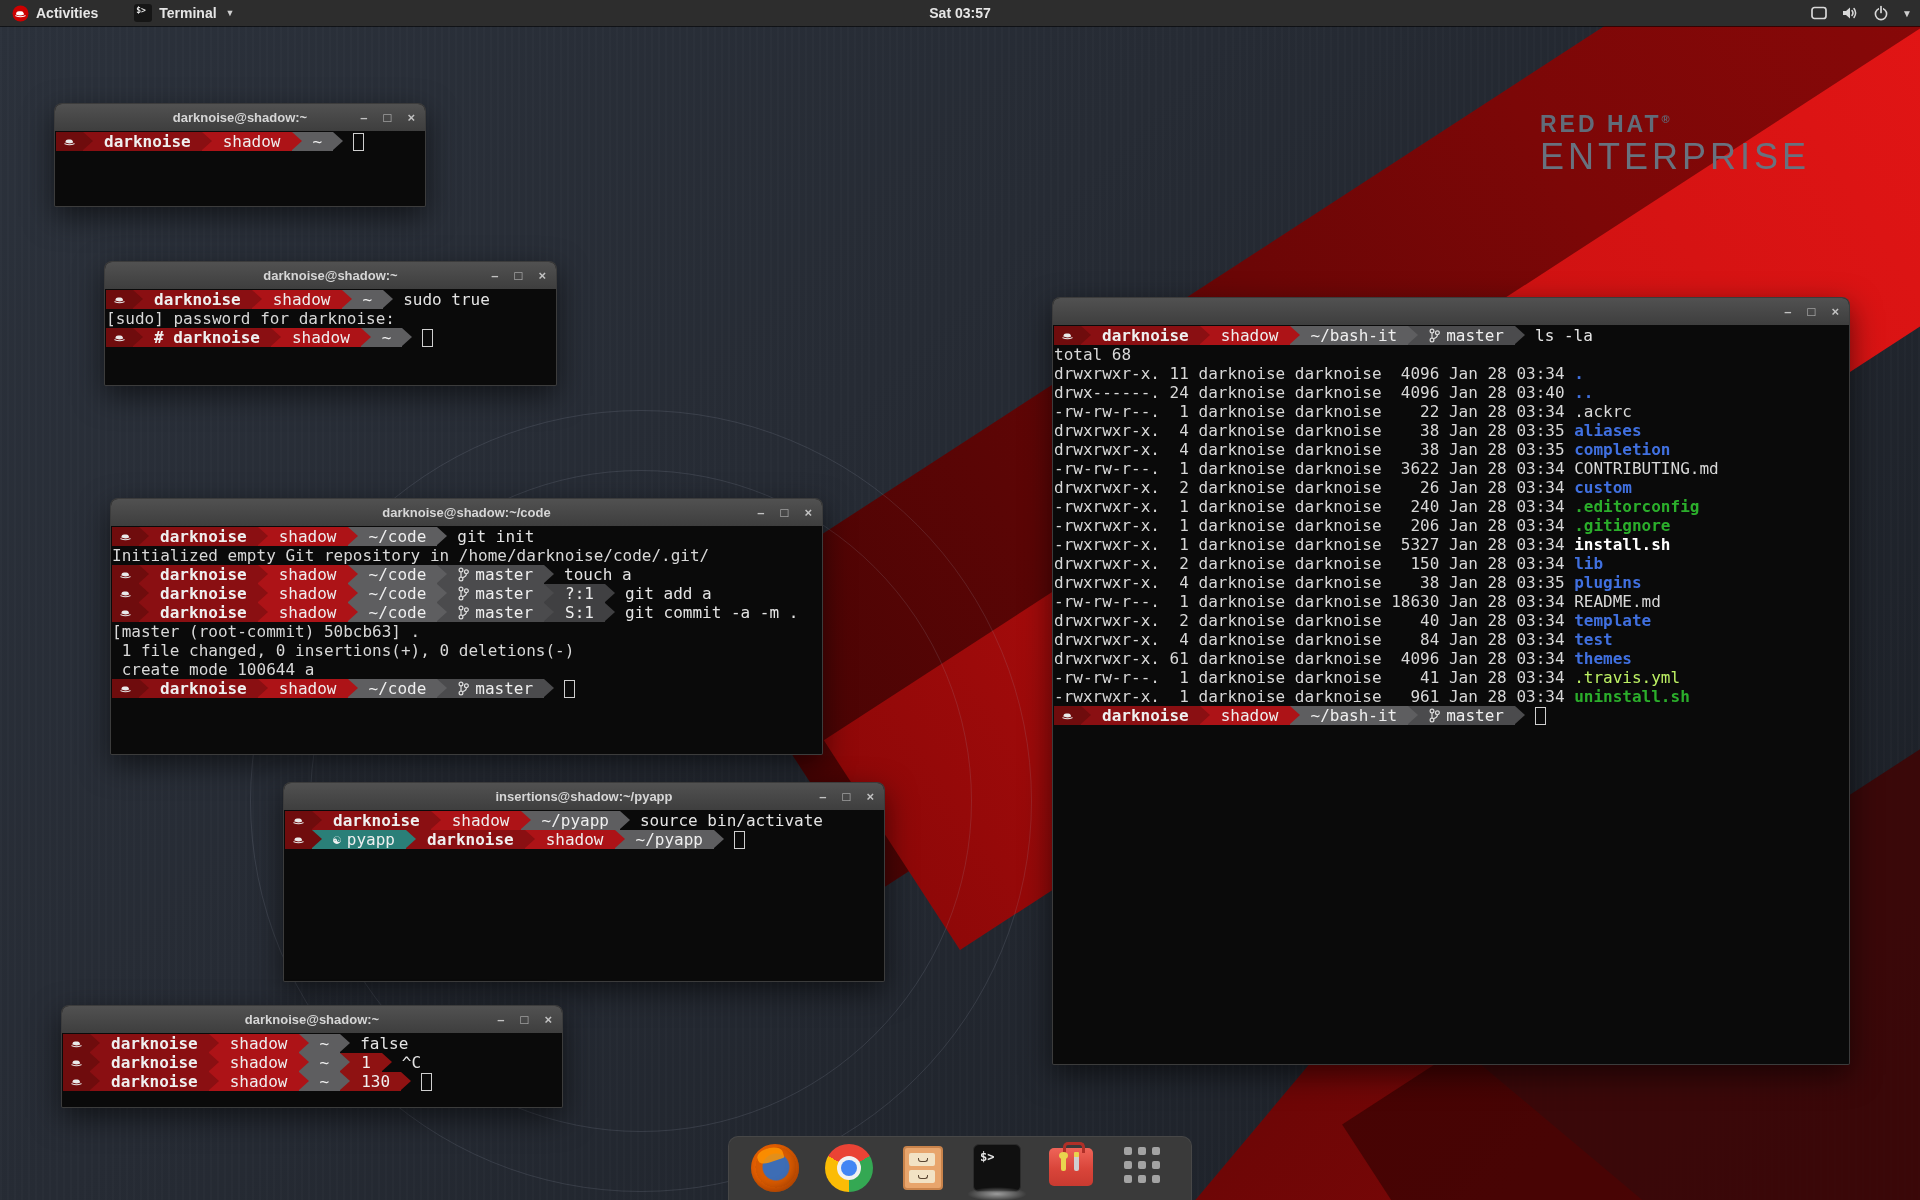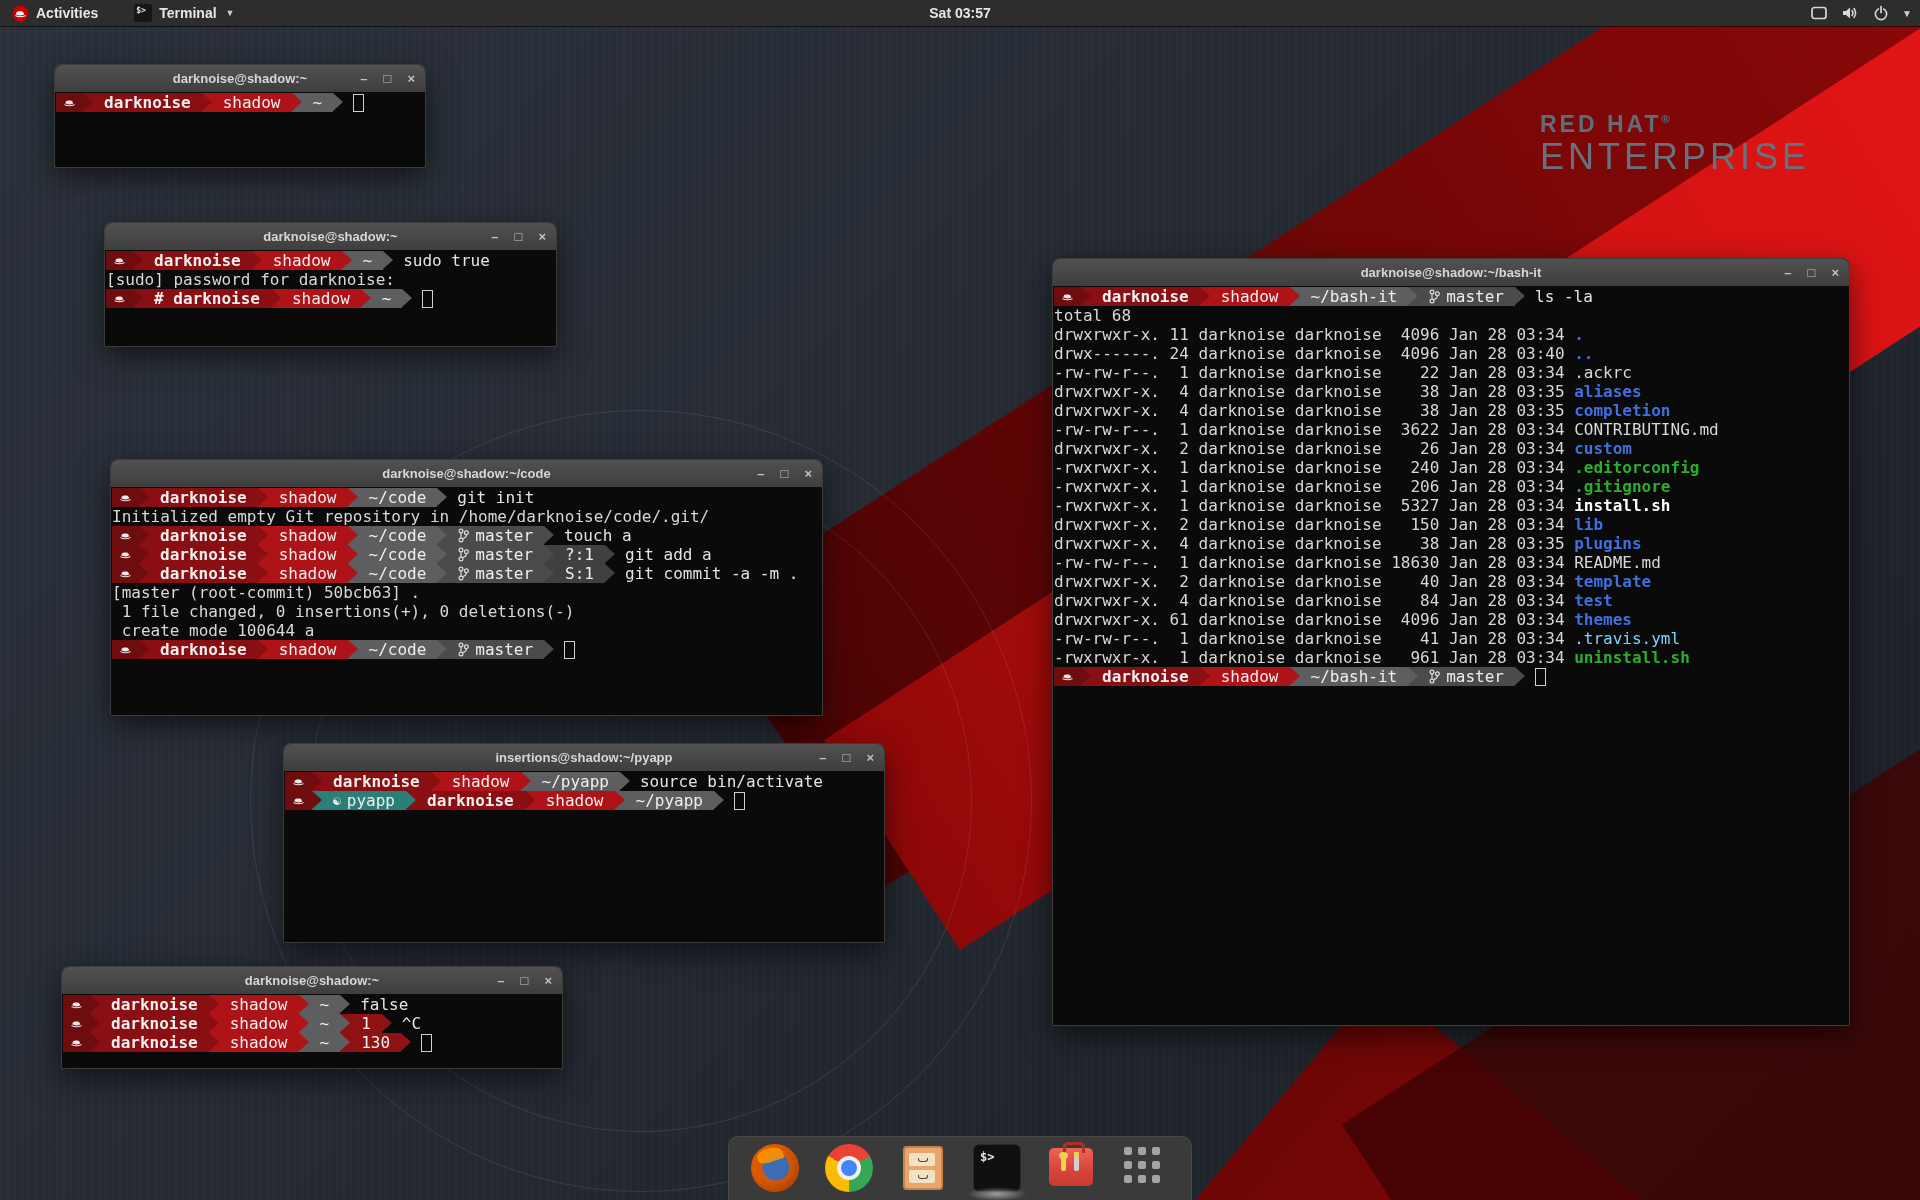--- a/index.html
+++ b/index.html
@@ -40,21 +40,21 @@
   .tb-app{display:flex;align-items:center;gap:7px;padding:0 10px;height:100%;margin-left:14px;}
   .tb-app .mini-term{width:18px;height:18px;background:#161616;border-radius:3px;color:#e8e8e8;
     font-family:"DejaVu Sans Mono",monospace;font-size:8px;font-weight:bold;line-height:9px;padding:2px 0 0 2px;box-sizing:border-box;}
   .tb-caret{font-size:9px;color:#cfcfcf;margin-left:2px;}
   .tb-clock{position:absolute;left:50%;transform:translateX(-50%);font-weight:bold;}
   .tb-right{position:absolute;right:8px;top:0;height:100%;display:flex;align-items:center;gap:13px;}
   .tb-right svg{display:block;}
 
   
   .window{position:absolute;z-index:10;border:1px solid rgba(190,190,190,.28);border-radius:8px 8px 2px 2px;
-    box-shadow:0 10px 30px rgba(0,0,0,.55);background:#0a0a0a;box-sizing:border-box;}
+    box-shadow:0 10px 30px rgba(0,0,0,.55);background:#0a0a0a;box-sizing:border-box;margin-top:39px;}
   .titlebar{height:27px;border-radius:7px 7px 0 0;background:linear-gradient(#515151,#3e3e3e);
     border-bottom:1px solid #262626;display:flex;align-items:center;position:relative;cursor:default;}
   .titlebar .title{position:absolute;left:0;right:0;text-align:center;font-size:13px;font-weight:bold;color:#d6d6d6;}
   .win-buttons{position:absolute;right:10px;display:flex;gap:16px;align-items:center;}
   .win-btn{color:#c2c2c2;font-size:13px;line-height:13px;cursor:pointer;font-weight:bold;}
   .term-body{position:absolute;left:0;right:0;top:27px;bottom:0;background:#0a0a0a;overflow:hidden;
     font-family:"DejaVu Sans Mono",monospace;font-size:16px;color:#d8d8d8;padding:1px 0 0 1px;border-radius:0 0 2px 2px;}
   .t-line{height:19px;display:flex;align-items:stretch;white-space:pre;}
   .t-out{height:19px;line-height:19px;white-space:pre;}
   .seg{display:inline-flex;align-items:center;line-height:19px;padding:0 11px;color:#efefef;}
@@ -288,21 +288,20 @@
               <path d="M1.4 7 Q6.5 9.4 11.6 7 L11.4 8.2 Q6.5 10.4 1.6 8.2 Z" fill="#e9e9e9"></path>
             </svg></span><span class="pl-arrow" style="background: rgb(138, 15, 18);"><span class="pl-tri" style="border-left-color: rgb(111, 12, 13);"></span></span><span class="seg seg-user" style="background: rgb(138, 15, 18);">darknoise</span><span class="pl-arrow" style="background: rgb(173, 19, 23);"><span class="pl-tri" style="border-left-color: rgb(138, 15, 18);"></span></span><span class="seg seg-host" style="background: rgb(173, 19, 23);">shadow</span><span class="pl-arrow" style="background: rgb(94, 94, 96);"><span class="pl-tri" style="border-left-color: rgb(173, 19, 23);"></span></span><span class="seg seg-path" style="background: rgb(94, 94, 96);">~</span><span class="pl-arrow" style="background: rgb(143, 18, 18);"><span class="pl-tri" style="border-left-color: rgb(94, 94, 96);"></span></span><span class="seg seg-exit" style="background: rgb(143, 18, 18);">1</span><span class="pl-arrow" style="background: transparent;"><span class="pl-tri" style="border-left-color: rgb(143, 18, 18);"></span></span><span class="cmd">^C</span></div>
         <div class="t-line"><span class="seg seg-hat" style="background: rgb(111, 12, 13);"><svg width="13" height="11" viewBox="0 0 13 11">
               <path d="M2.4 6.6 Q2.4 3.4 5.2 3.4 L7.4 3.4 Q9.4 3.4 9.9 5.4 L10.2 6.5 Q6.4 8.3 2.4 6.6 Z" fill="#e9e9e9"></path>
               <path d="M1.4 7 Q6.5 9.4 11.6 7 L11.4 8.2 Q6.5 10.4 1.6 8.2 Z" fill="#e9e9e9"></path>
             </svg></span><span class="pl-arrow" style="background: rgb(138, 15, 18);"><span class="pl-tri" style="border-left-color: rgb(111, 12, 13);"></span></span><span class="seg seg-user" style="background: rgb(138, 15, 18);">darknoise</span><span class="pl-arrow" style="background: rgb(173, 19, 23);"><span class="pl-tri" style="border-left-color: rgb(138, 15, 18);"></span></span><span class="seg seg-host" style="background: rgb(173, 19, 23);">shadow</span><span class="pl-arrow" style="background: rgb(94, 94, 96);"><span class="pl-tri" style="border-left-color: rgb(173, 19, 23);"></span></span><span class="seg seg-path" style="background: rgb(94, 94, 96);">~</span><span class="pl-arrow" style="background: rgb(143, 18, 18);"><span class="pl-tri" style="border-left-color: rgb(94, 94, 96);"></span></span><span class="seg seg-exit" style="background: rgb(143, 18, 18);">130</span><span class="pl-arrow" style="background: transparent;"><span class="pl-tri" style="border-left-color: rgb(143, 18, 18);"></span></span><span class="cursor"></span></div>
       </div>
     </div>
   <div class="window" style="left:1052px;top:258px;width:798px;height:768px;">
       <div class="titlebar">
-        <span class="title">darknoise@shadow:~/bash-it</span>
         <span class="win-buttons">
           <span class="win-btn">–</span>
           <span class="win-btn">□</span>
           <span class="win-btn">×</span>
         </span>
       </div>
       <div class="term-body">
         <div class="t-line"><span class="seg seg-hat" style="background: rgb(111, 12, 13);"><svg width="13" height="11" viewBox="0 0 13 11">
               <path d="M2.4 6.6 Q2.4 3.4 5.2 3.4 L7.4 3.4 Q9.4 3.4 9.9 5.4 L10.2 6.5 Q6.4 8.3 2.4 6.6 Z" fill="#e9e9e9"></path>
               <path d="M1.4 7 Q6.5 9.4 11.6 7 L11.4 8.2 Q6.5 10.4 1.6 8.2 Z" fill="#e9e9e9"></path>
@@ -322,21 +321,21 @@
         <div class="t-out">drwxrwxr-x.  2 darknoise darknoise    26 Jan 28 03:34 <span class="ls-name-dir" style="color: rgb(64, 112, 224);">custom</span></div>
         <div class="t-out">-rwxrwxr-x.  1 darknoise darknoise   240 Jan 28 03:34 <span class="ls-name-exec" style="color: rgb(43, 174, 43);">.editorconfig</span></div>
         <div class="t-out">-rwxrwxr-x.  1 darknoise darknoise   206 Jan 28 03:34 <span class="ls-name-exec" style="color: rgb(43, 174, 43);">.gitignore</span></div>
         <div class="t-out">-rwxrwxr-x.  1 darknoise darknoise  5327 Jan 28 03:34 <span class="ls-name-exec" style="color: #ffffff;">install.sh</span></div>
         <div class="t-out">drwxrwxr-x.  2 darknoise darknoise   150 Jan 28 03:34 <span class="ls-name-dir" style="color: rgb(64, 112, 224);">lib</span></div>
         <div class="t-out">drwxrwxr-x.  4 darknoise darknoise    38 Jan 28 03:35 <span class="ls-name-dir" style="color: rgb(64, 112, 224);">plugins</span></div>
         <div class="t-out">-rw-rw-r--.  1 darknoise darknoise 18630 Jan 28 03:34 <span style="color: rgb(216, 216, 216);">README.md</span></div>
         <div class="t-out">drwxrwxr-x.  2 darknoise darknoise    40 Jan 28 03:34 <span class="ls-name-dir" style="color: rgb(64, 112, 224);">template</span></div>
         <div class="t-out">drwxrwxr-x.  4 darknoise darknoise    84 Jan 28 03:34 <span class="ls-name-dir" style="color: rgb(64, 112, 224);">test</span></div>
         <div class="t-out">drwxrwxr-x. 61 darknoise darknoise  4096 Jan 28 03:34 <span class="ls-name-dir" style="color: rgb(64, 112, 224);">themes</span></div>
-        <div class="t-out">-rw-rw-r--.  1 darknoise darknoise    41 Jan 28 03:34 <span style="color: #7dd3fc;">.travis.yml</span></div>
+        <div class="t-out">-rw-rw-r--.  1 darknoise darknoise    41 Jan 28 03:34 <span style="color: #bef264;">.travis.yml</span></div>
         <div class="t-out">-rwxrwxr-x.  1 darknoise darknoise   961 Jan 28 03:34 <span class="ls-name-exec" style="color: rgb(43, 174, 43);">uninstall.sh</span></div>
         <div class="t-line"><span class="seg seg-hat" style="background: rgb(111, 12, 13);"><svg width="13" height="11" viewBox="0 0 13 11">
               <path d="M2.4 6.6 Q2.4 3.4 5.2 3.4 L7.4 3.4 Q9.4 3.4 9.9 5.4 L10.2 6.5 Q6.4 8.3 2.4 6.6 Z" fill="#e9e9e9"></path>
               <path d="M1.4 7 Q6.5 9.4 11.6 7 L11.4 8.2 Q6.5 10.4 1.6 8.2 Z" fill="#e9e9e9"></path>
             </svg></span><span class="pl-arrow" style="background: rgb(138, 15, 18);"><span class="pl-tri" style="border-left-color: rgb(111, 12, 13);"></span></span><span class="seg seg-user" style="background: rgb(138, 15, 18);">darknoise</span><span class="pl-arrow" style="background: rgb(173, 19, 23);"><span class="pl-tri" style="border-left-color: rgb(138, 15, 18);"></span></span><span class="seg seg-host" style="background: rgb(173, 19, 23);">shadow</span><span class="pl-arrow" style="background: rgb(94, 94, 96);"><span class="pl-tri" style="border-left-color: rgb(173, 19, 23);"></span></span><span class="seg seg-path" style="background: rgb(94, 94, 96);">~/bash-it</span><span class="pl-arrow" style="background: rgb(75, 75, 77);"><span class="pl-tri" style="border-left-color: rgb(94, 94, 96);"></span></span><span class="seg seg-git" style="background: rgb(75, 75, 77);"><svg class="git-ico" width="11" height="15" viewBox="0 0 11 15">
               <circle cx="3" cy="3" r="1.9" fill="none" stroke="#dcdcdc" stroke-width="1.2"></circle>
               <circle cx="3" cy="12" r="1.9" fill="none" stroke="#dcdcdc" stroke-width="1.2"></circle>
               <circle cx="8.4" cy="4.8" r="1.9" fill="none" stroke="#dcdcdc" stroke-width="1.2"></circle>
               <path d="M3 4.9 L3 10.1 M8.4 6.7 Q8.4 9.4 4.6 10.6" fill="none" stroke="#dcdcdc" stroke-width="1.2"></path>
             </svg>master</span><span class="pl-arrow" style="background: transparent;"><span class="pl-tri" style="border-left-color: rgb(75, 75, 77);"></span></span><span class="cursor"></span></div>

